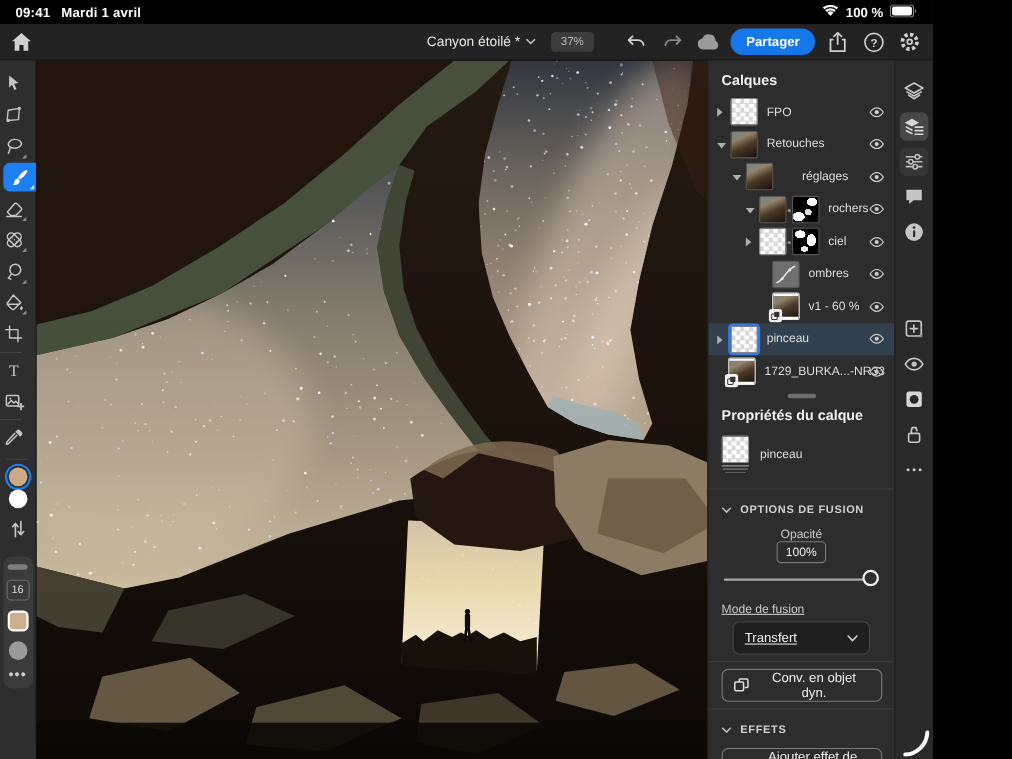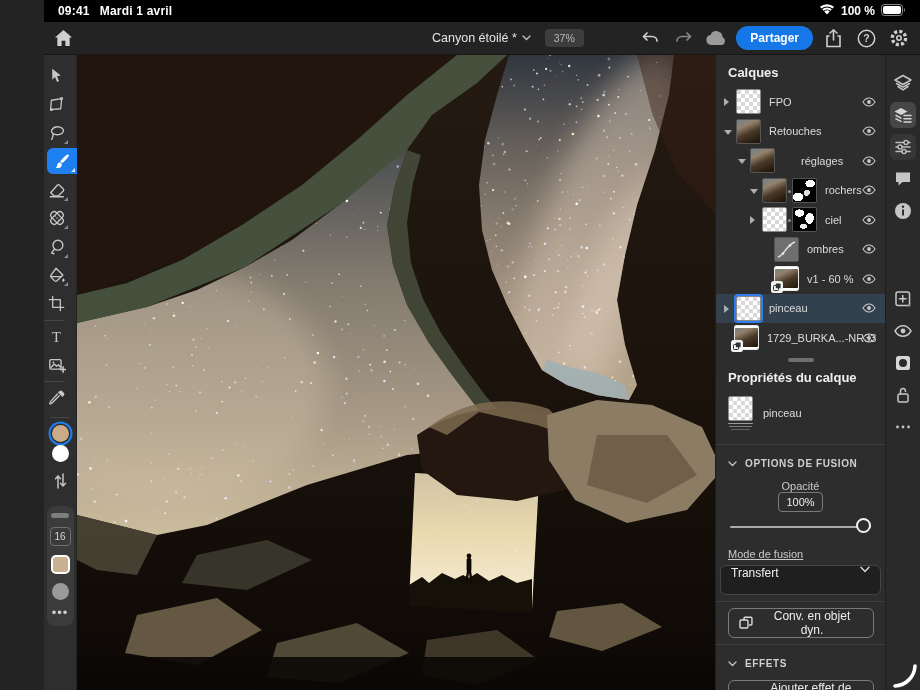--- a/index.html
+++ b/index.html
@@ -1,18 +1,18 @@
 <!DOCTYPE html>
 <html><head>
 <meta charset="utf-8">
 <style>
   * { margin:0; padding:0; box-sizing:border-box; }
   html,body { width:920px; height:690px; overflow:hidden; background:#000;
     font-family:"Liberation Sans", sans-serif; -webkit-font-smoothing:antialiased; }
-  #root { position:relative; width:920px; height:690px; background:#232323;padding-left:44px; }
+  #root { position:relative; width:848px; height:690px; background:#232323; }
 
   
   .statusbar { height:22px; background:#000; display:flex; align-items:center;
     justify-content:space-between; padding:0 14px; color:#fff; }
   .statusbar .left { font-size:12px; font-weight:700; letter-spacing:.2px; display:flex; gap:10px; }
   .statusbar .right { display:flex; align-items:center; gap:6px; font-size:12px; font-weight:700; }
 
   
   .toolbar { height:33px; background:#232323; border-bottom:1px solid #161616;
     display:flex; align-items:center; position:relative; }
@@ -97,22 +97,22 @@
   .section-head span { font-size:10px; font-weight:700; letter-spacing:.6px; color:#cfcfcf; }
   .opacity-row { display:flex; align-items:center; justify-content:space-between; padding:4px 12px 2px;flex-direction:column; }
   .opacity-row label { font-size:11px; color:#c9c9c9; }
   .value-box { border:1px solid #7a7a7a; border-radius:4px; font-size:11px; color:#ececec;
     padding:3px 7px; cursor:text; }
   .slider { position:relative; height:22px; margin:2px 14px 4px; cursor:pointer; }
   .slider .track { position:absolute; left:0; right:0; top:10px; height:2px; background:#a9a9a9; border-radius:1px; }
   .slider .knob { position:absolute; right:0; top:2px; width:15px; height:15px; border-radius:50%;
     background:#2d2d2d; border:2px solid #f0f0f0; }
   .mode-label { font-size:11px; color:#c9c9c9; padding:6px 12px 5px;text-decoration:underline; }
-  .dropdown { margin:0 4px; height:30px; background:#1f1f1f; border:1px solid #454545; border-radius:6px;
-    display:flex; align-items:flex-start; justify-content:space-between; padding:0 10px; cursor:pointer; }
+  .dropdown { margin:0 22px; height:30px; background:#1f1f1f; border:1px solid #454545; border-radius:6px;
+    display:flex; align-items:center; justify-content:space-between; padding:0 10px; cursor:pointer;text-decoration:underline; }
   .dropdown span { font-size:12px; color:#f0f0f0; }
   .panel-btn { margin:4px 12px; height:30px; border:1px solid #7a7a7a; border-radius:6px; background:transparent;
     color:#ececec; font-size:12px; font-family:inherit; display:flex; align-items:center; gap:8px;
     justify-content:flex-start; padding:0 10px; width:146px; cursor:pointer; }
   .fx-glyph { font-size:13px; font-style:italic; font-weight:700; color:#ececec; }
 
   
   .edge-strip { width:35px; background:#2a2a2a; border-left:1px solid #1e1e1e;
     display:flex; flex-direction:column; align-items:center; padding-top:12px; position:relative; }
   .edge-btn { width:26px; height:26px; margin:3px 0; border-radius:6px; display:flex;

